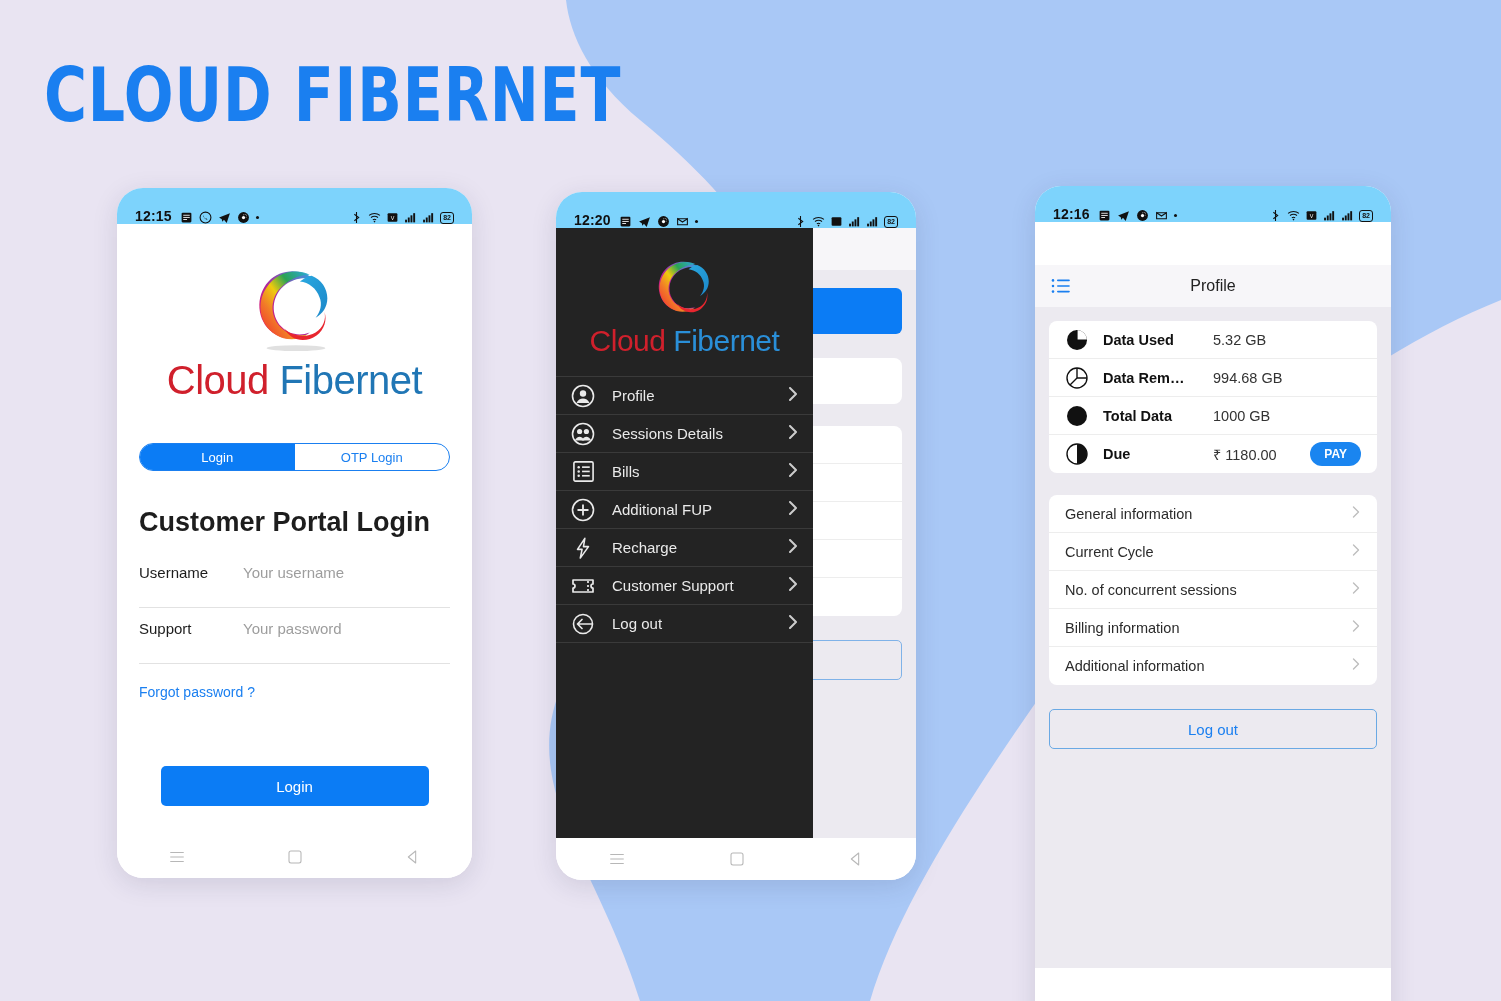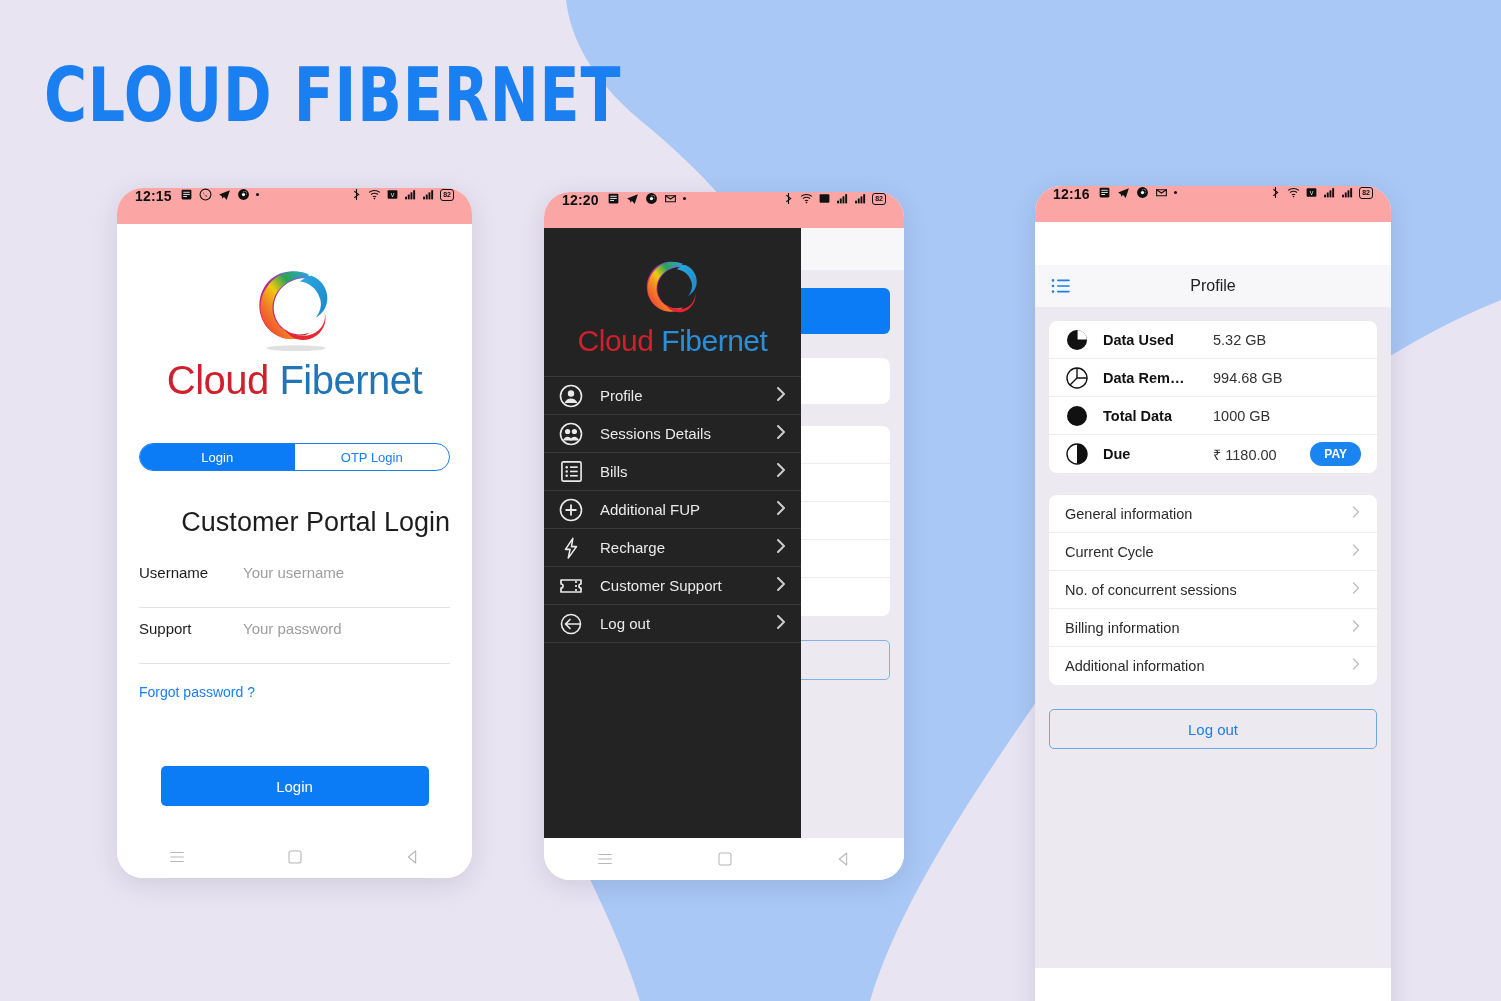--- a/index.html
+++ b/index.html
@@ -32,30 +32,30 @@
   .phone {
     position: absolute;
     background: #ffffff;
     border-radius: 26px;
     overflow: hidden;
     box-shadow: 0 6px 26px rgba(40,40,80,.13);
     display: flex;
     flex-direction: column;
   }
   #phone1 { left: 117px; top: 188px; width: 355px; height: 690px; }
-  #phone2 { left: 544px; top: 192px; width: 360px; height: 688px; }
+  #phone2 { left: 556px; top: 192px; width: 360px; height: 688px; }
   #phone3 { left: 1035px; top: 186px; width: 356px; height: 867px; gap: 43px; }
 
   
   .statusbar {
     height: 36px;
     display: flex;
-    align-items: flex-start;
+    align-items: flex-end;
     padding: 0 18px;
-    background: #fca5a5;
+    background: #7dd3fc;
     flex: none;
   }
   .sb-time { font-size: 14px; font-weight: 600; color: #111; margin-right: 8px; letter-spacing: .2px; }
   .sb-icons-left { display: flex; align-items: center; gap: 6px; }
   .sb-spacer { flex: 1; }
   .sb-icons-right { display: flex; align-items: center; gap: 5px; }
   .sb-ico { width: 13px; height: 13px; display: block; }
   .sb-dot { width: 3px; height: 3px; border-radius: 50%; background: #111; }
   .sb-batt {
     border: 1.4px solid #111; border-radius: 3px;
@@ -88,21 +88,21 @@
     display: flex;
     overflow: hidden;
     background: #fff;
   }
   .seg-item {
     flex: 1; display: flex; align-items: center; justify-content: center;
     font-size: 13px; color: #1a7ff0; cursor: pointer;
   }
   .seg-item.active { background: #0b7cf5; color: #fff; }
 
-  .p1-heading { margin-top: 36px; font-size: 27px; color: #1d1d1d; text-align: right; font-weight: 400; }
+  .p1-heading { margin-top: 36px; font-size: 27px; color: #1d1d1d; text-align: left; font-weight: 700; }
   .p1-sub { margin-top: 22px; font-size: 12.5px; color: #9a9a9a; text-align: center; line-height: 1.45; padding: 0 14px; }
 
   .field {
     margin-top: 26px;
     display: flex; align-items: center;
     border-bottom: 1px solid #e2e2e2;
     padding-bottom: 26px;
   }
   .field + .field { margin-top: 12px; }
   .field-label { font-size: 15px; color: #1d1d1d; width: 104px; flex: none; }

